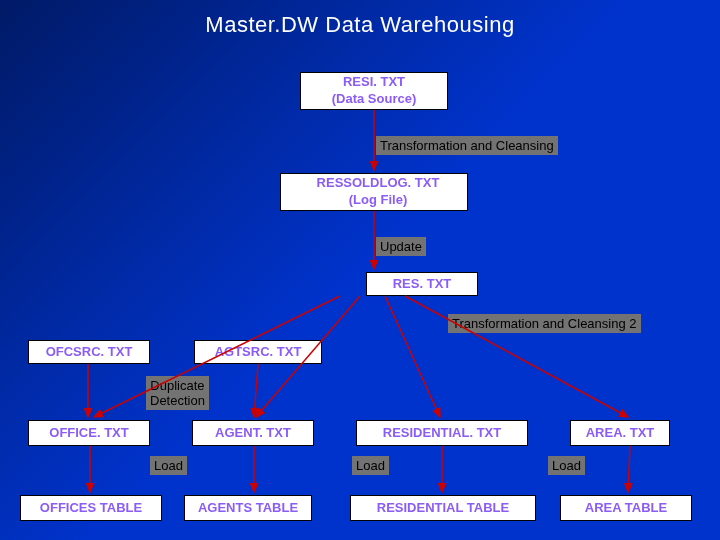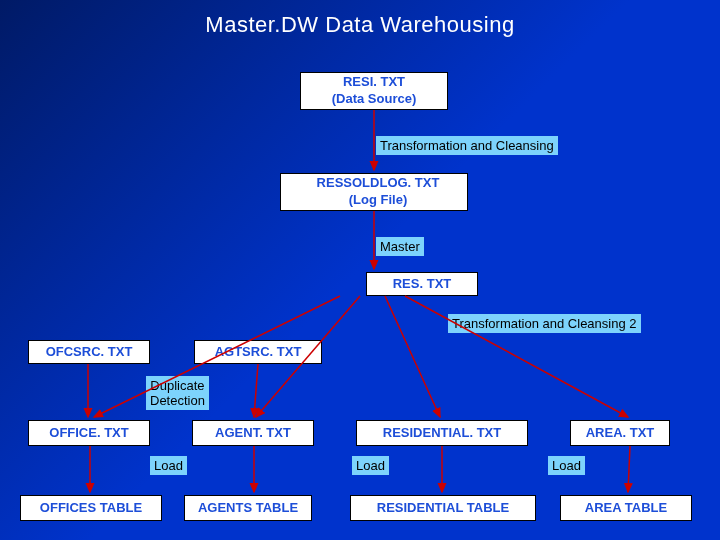--- a/index.html
+++ b/index.html
@@ -22,27 +22,27 @@
   .box {
     position: absolute;
     background: #fff;
     border: 1.5px solid #000;
     display: flex;
     flex-direction: column;
     align-items: center;
     justify-content: center;
     font-weight: bold;
     font-size: 13px;
-    color: #1d4ed8;
+    color: #8b5cf6;
     text-align: left;
     line-height: 1.3;
   }
   .plain {
     position: absolute;
-    background: #7dd3fc;
+    background: #737373;
     font-size: 13px;
     color: #000;
     padding: 2px 4px;
     white-space: nowrap;
   }
   svg.arrows {
     position: absolute;
     top: 0; left: 0;
     width: 720px;
     height: 540px;
@@ -59,21 +59,21 @@
   <span>(Data Source)</span>
 </div>
 
 <div class="plain" style="left:376px; top:136px;">Transformation and Cleansing</div>
 
 <div class="box" style="left:280px; top:173px; width:188px; height:38px;padding-left:8px;">
   <span>RESSOLDLOG. TXT</span>
   <span>(Log File)</span>
 </div>
 
-<div class="plain" style="left:376px; top:237px;">Master</div>
+<div class="plain" style="left:376px; top:237px;">Update</div>
 
 <div class="box" style="left:318px; top:272px; width:112px; height:24px;margin-left:48px;">
   <span>RES. TXT</span>
 </div>
 
 <div class="plain" style="left:448px; top:314px;">Transformation and Cleansing 2</div>
 
 <div class="box" style="left:28px; top:340px; width:122px; height:24px;">
   <span>OFCSRC. TXT</span>
 </div>

